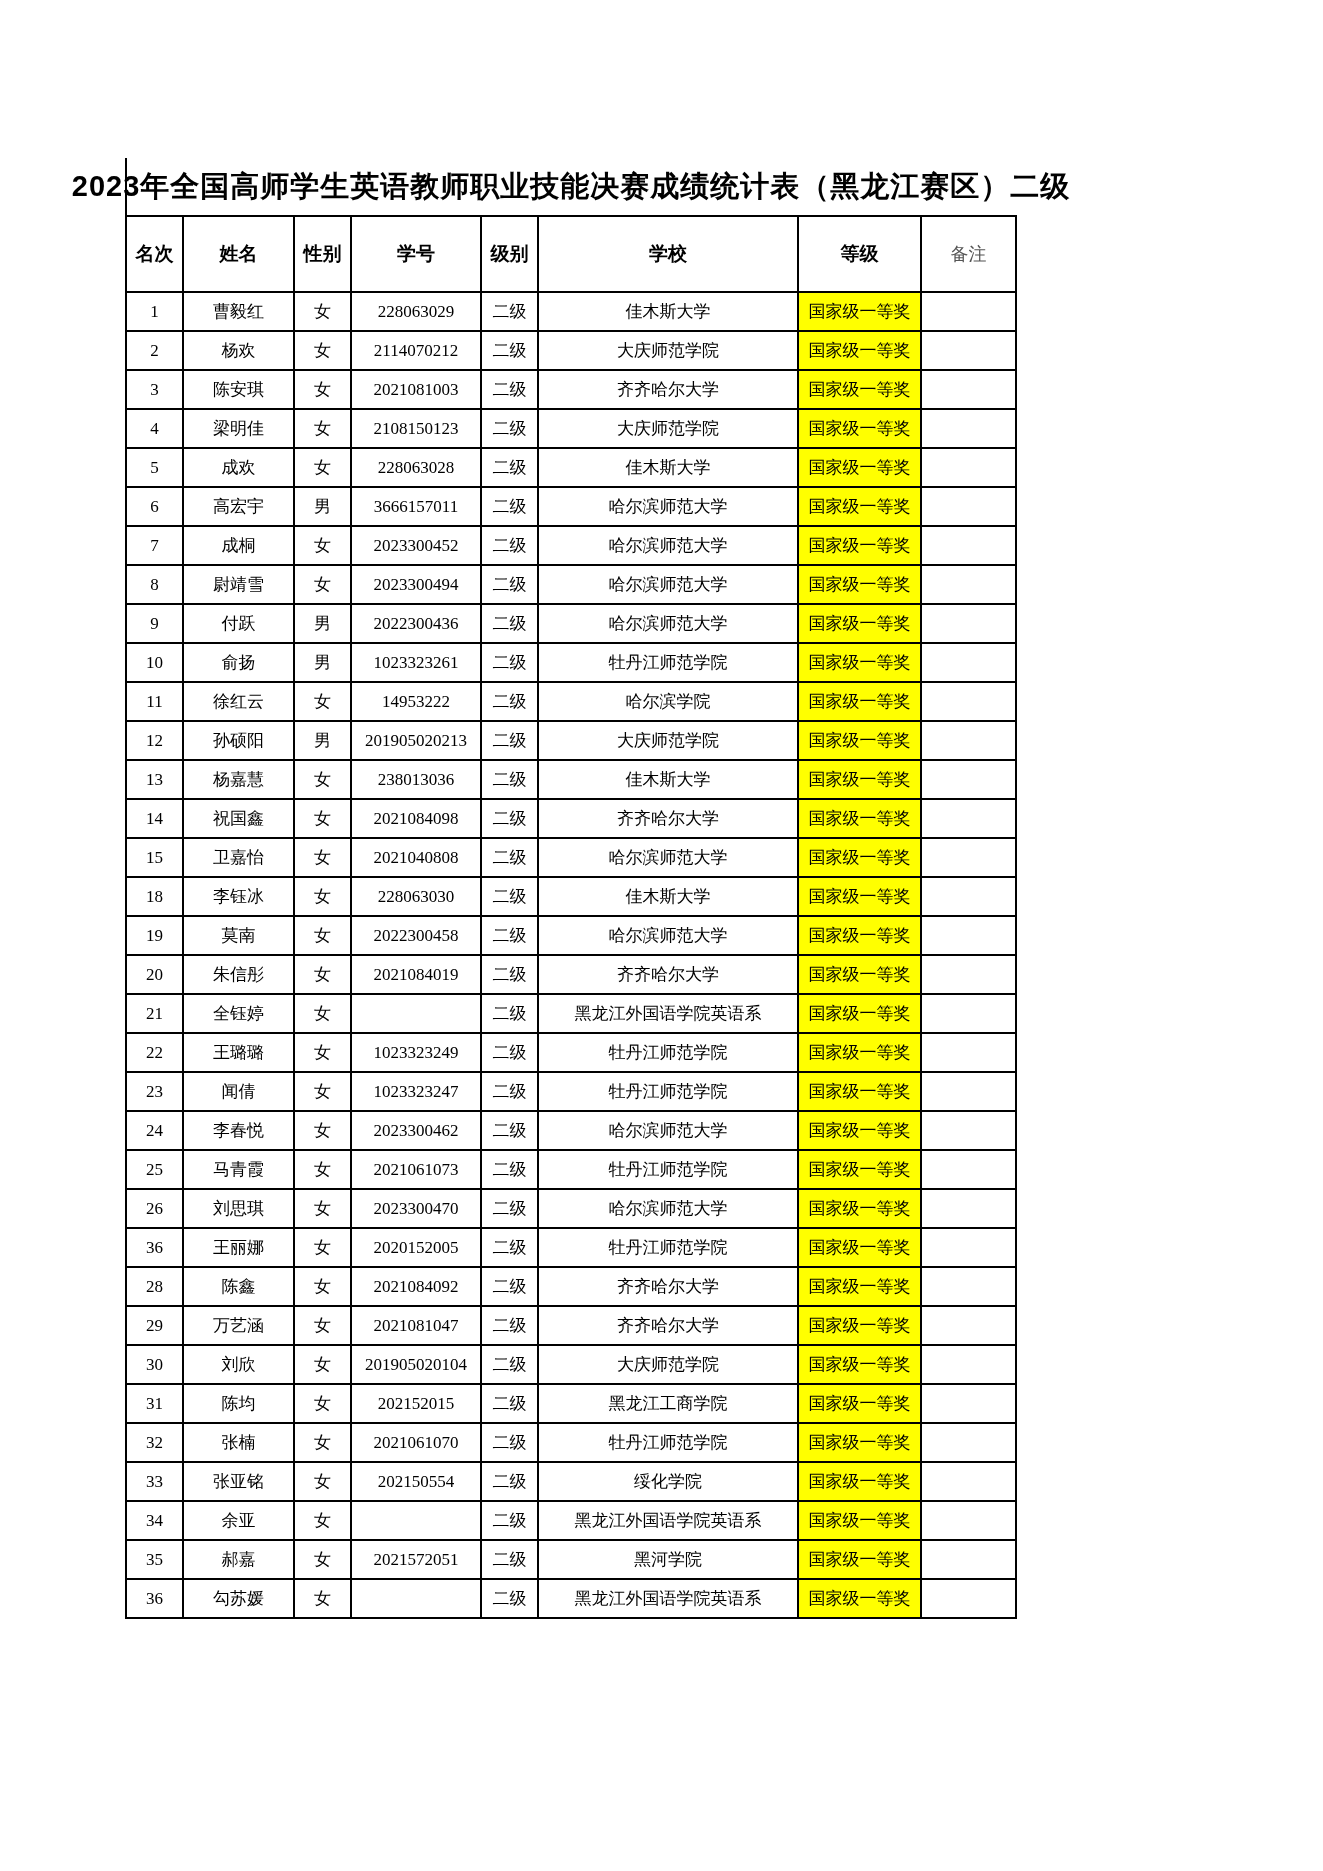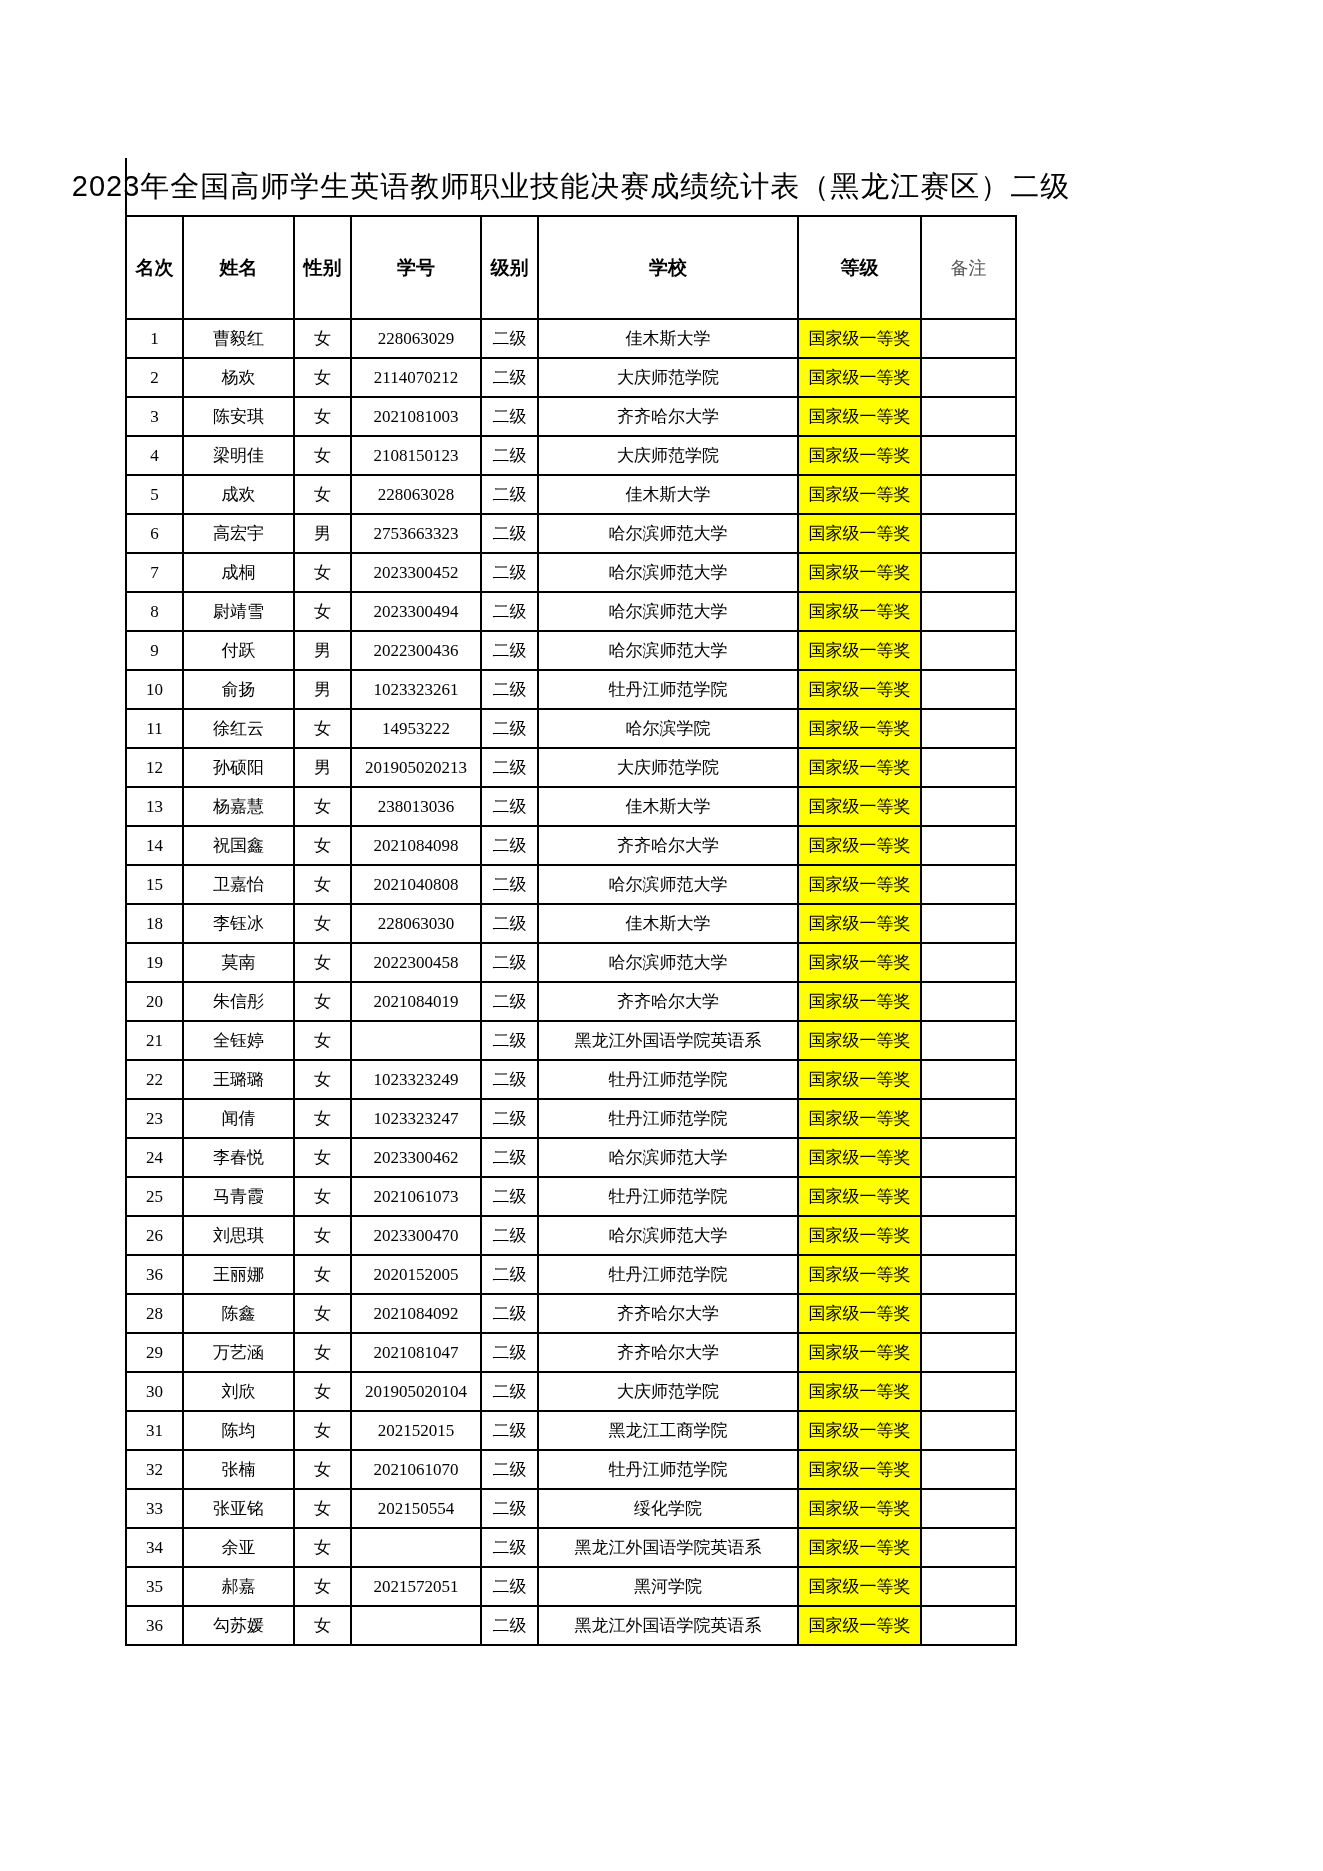--- a/index.html
+++ b/index.html
@@ -5,31 +5,31 @@
   html,body{margin:0;padding:0;}
   body{
     width:1323px;height:1871px;position:relative;background:#ffffff;
     font-family:"Liberation Serif","DejaVu Serif",serif;color:#000;
   }
   .sheet{position:absolute;left:125px;top:158px;width:890px;}
   .title-block{
     border-left:2px solid #000;
     height:57px;display:flex;align-items:center;justify-content:center;
     font-family:"Liberation Sans","DejaVu Sans",sans-serif;
-    font-weight:400;font-size:29px;letter-spacing:1px;white-space:nowrap;
+    font-weight:700;font-size:29px;letter-spacing:1px;white-space:nowrap;
   }
   table.results{
     border-collapse:collapse;table-layout:fixed;width:890px;
   }
   table.results th,table.results td{
     border:2px solid #000;text-align:center;vertical-align:middle;
     overflow:hidden;white-space:nowrap;padding:0 2px;box-sizing:border-box;
   }
   table.results th{
-    height:103px;
+    height:76px;
     font-family:"Liberation Sans","DejaVu Sans",sans-serif;
     font-weight:700;font-size:19px;
   }
   table.results th.remark-h{
     font-family:"Liberation Serif","DejaVu Serif",serif;
     font-weight:400;color:#555;font-size:18px;border-radius:28px;
   }
   table.results td{height:39px;font-size:17px;}
   td.c-id{font-size:16.5px;letter-spacing:0;}
   td.c-award{font-size:16.5px;}
@@ -119,21 +119,21 @@
     <td class="c-id">228063028</td>
     <td class="c-level">二级</td>
     <td class="c-school">佳木斯大学</td>
     <td class="c-award" style="background: rgb(255, 255, 0);">国家级一等奖</td>
     <td class="c-remark"></td>
   </tr>
         <tr>
     <td class="c-rank">6</td>
     <td class="c-name">高宏宇</td>
     <td class="c-gender">男</td>
-    <td class="c-id">2753663323</td>
+    <td class="c-id">3666157011</td>
     <td class="c-level">二级</td>
     <td class="c-school">哈尔滨师范大学</td>
     <td class="c-award" style="background: rgb(255, 255, 0);">国家级一等奖</td>
     <td class="c-remark"></td>
   </tr>
         <tr>
     <td class="c-rank">7</td>
     <td class="c-name">成桐</td>
     <td class="c-gender">女</td>
     <td class="c-id">2023300452</td>

